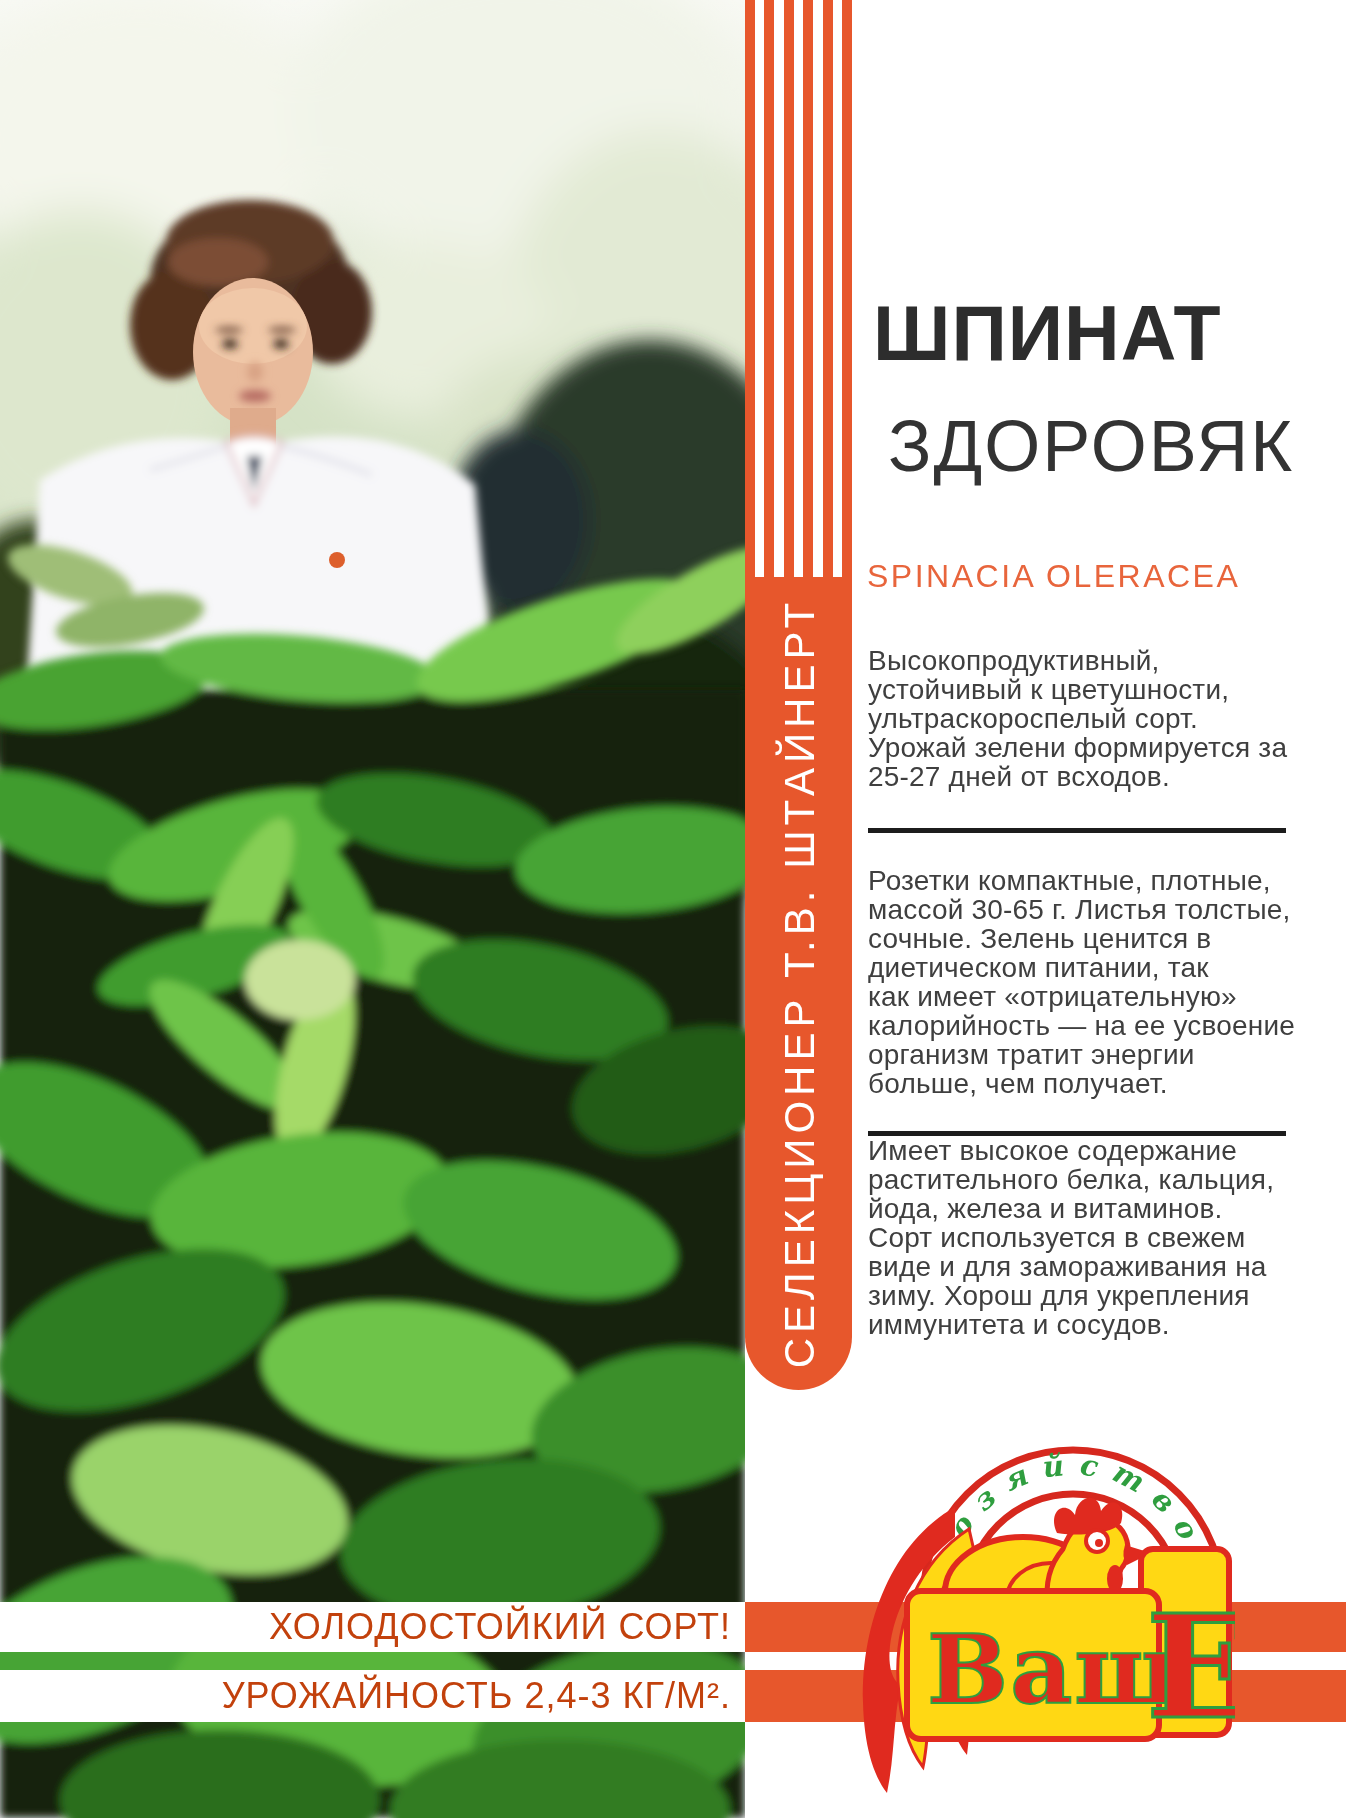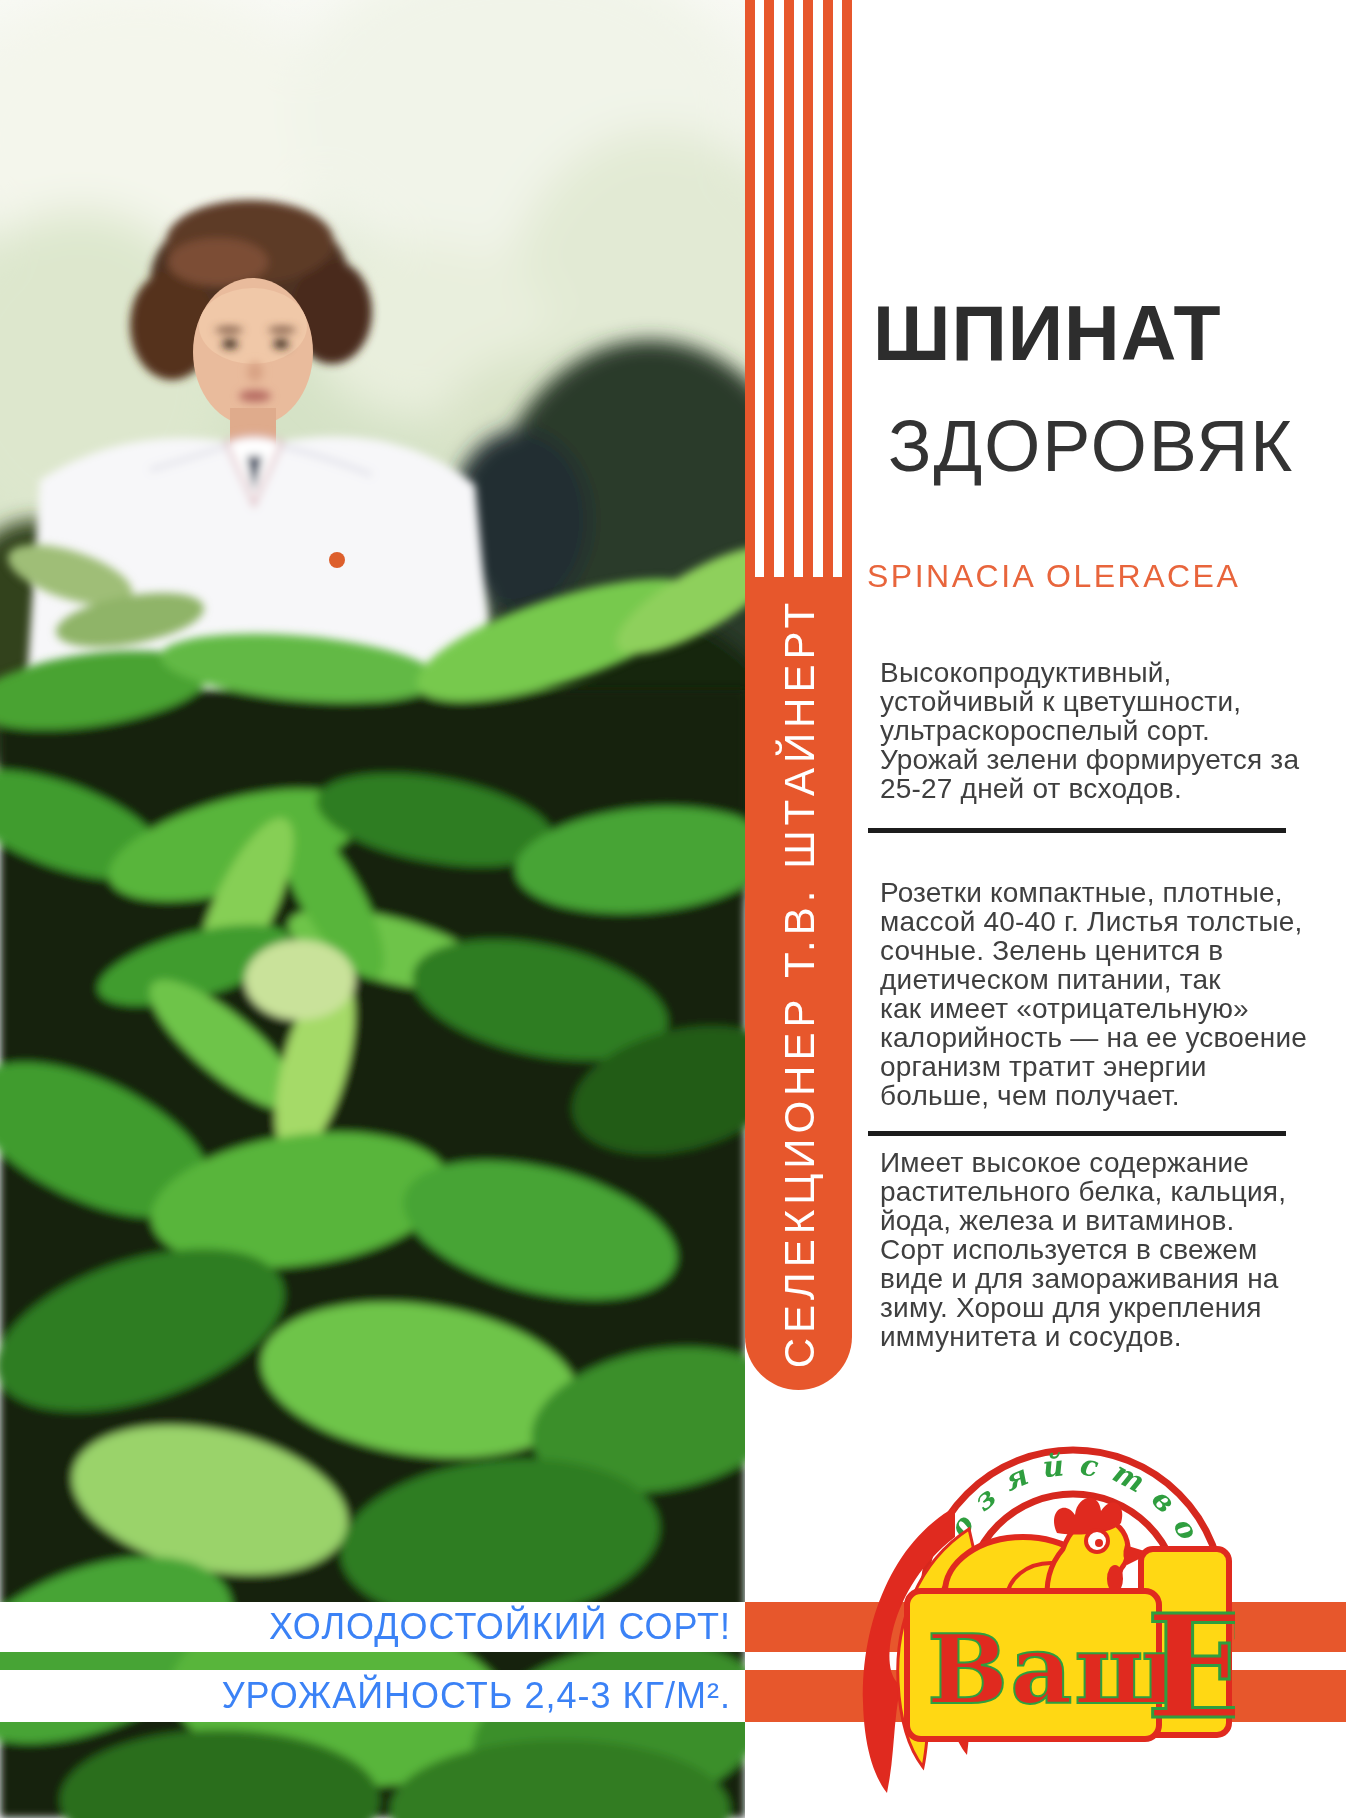--- a/index.html
+++ b/index.html
@@ -23,35 +23,35 @@
     transform:rotate(-90deg); transform-origin:0 0;
     white-space:nowrap; color:#ffffff; font-size:42px; font-weight:400;
     letter-spacing:5px; line-height:52px; width:790px; text-align:center;
   }
 
   
   .crop-title { position:absolute; left:866px; top:288px; margin:7px; font-size:77px; font-weight:700; letter-spacing:1px; color:#2d2d2d; line-height:1; }
   .variety   { position:absolute; left:888px; top:410px; font-size:72px; font-weight:400; letter-spacing:2px; color:#333333; line-height:1; }
   .latin     { position:absolute; left:867px; top:543px; font-size:32px; letter-spacing:2.5px; color:#e8653c; line-height:1.1;margin-top:16px; }
   .para {
-    position:absolute; left:868px; width:460px; margin:12px;
+    position:absolute; left:868px; width:460px; margin:0;
     white-space:pre; font-size:28px; line-height:29px; color:#3f3f3f; letter-spacing:0.2px;
   }
   .p1 { top:646px; } .p2 { top:866px; } .p3 { top:1136px; }
   .divider { position:absolute; left:868px; width:418px; height:5px; background:#1c1c1c; }
   .d1 { top:828px; } .d2 { top:1131px; }
 
   
   .badge-bar {
     position:absolute; left:0; width:745px; background:#ffffff;
     display:flex; align-items:center; justify-content:flex-end;
   }
   .bar-cold  { top:1602px; height:50px; }
   .bar-yield { top:1670px; height:52px; }
-  .badge-bar span { color:#3b82f6; font-size:36px; letter-spacing:1px; padding-right:14px; line-height:1; }
+  .badge-bar span { color:#c2410c; font-size:36px; letter-spacing:1px; padding-right:14px; line-height:1; }
 
   .orange-bar { position:absolute; left:745px; width:601px; background:#e7572c; z-index:1; }
   .ob1 { top:1602px; height:50px; }
   .ob2 { top:1670px; height:52px; }
 
   .logo { position:absolute; left:843px; top:1437px; width:392px; height:377px; z-index:2; }
 </style>
 </head>
 <body>
 
@@ -163,21 +163,21 @@
   <div class="variety">ЗДОРОВЯК</div>
   <div class="latin">SPINACIA OLERACEA</div>
 
   <p class="para p1">Высокопродуктивный,
 устойчивый к цветушности,
 ультраскороспелый сорт.
 Урожай зелени формируется за
 25-27 дней от всходов.</p>
   <div class="divider d1"></div>
   <p class="para p2">Розетки компактные, плотные,
-массой 40-40 г. Листья толстые,
+массой 30-65 г. Листья толстые,
 сочные. Зелень ценится в
 диетическом питании, так
 как имеет «отрицательную»
 калорийность — на ее усвоение
 организм тратит энергии
 больше, чем получает.</p>
   <div class="divider d2"></div>
   <p class="para p3">Имеет высокое содержание
 растительного белка, кальция,
 йода, железа и витаминов.

